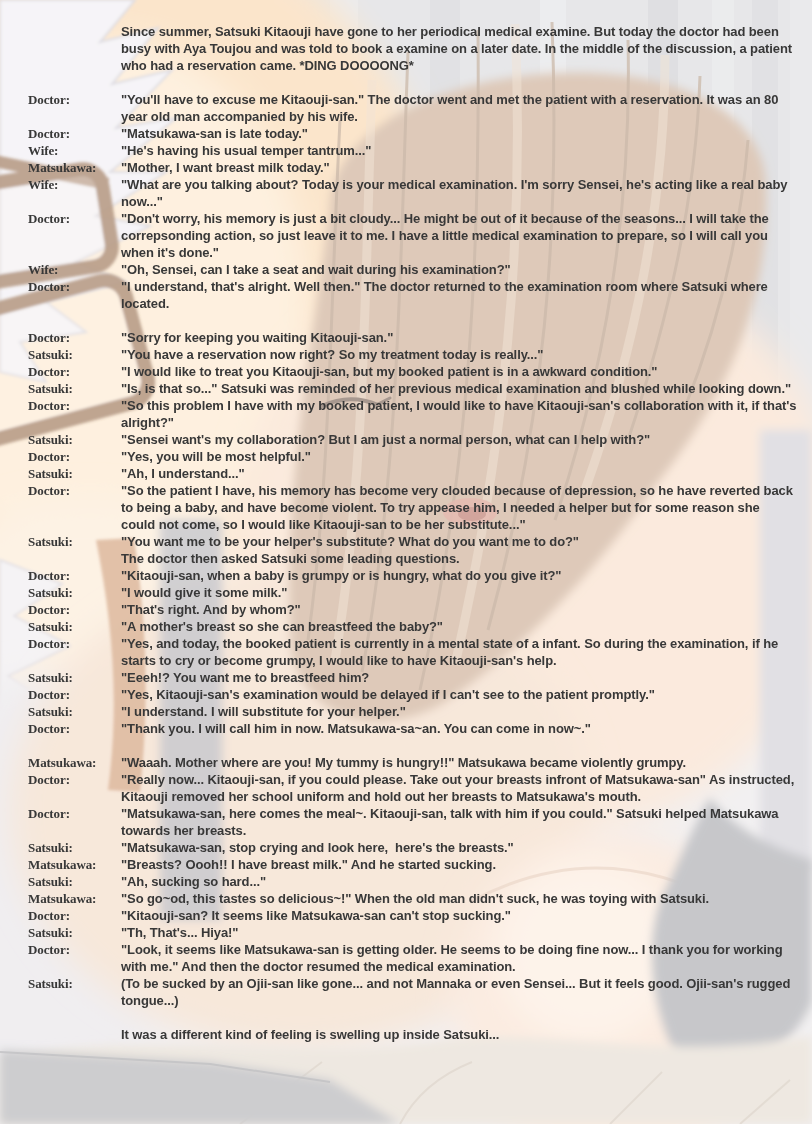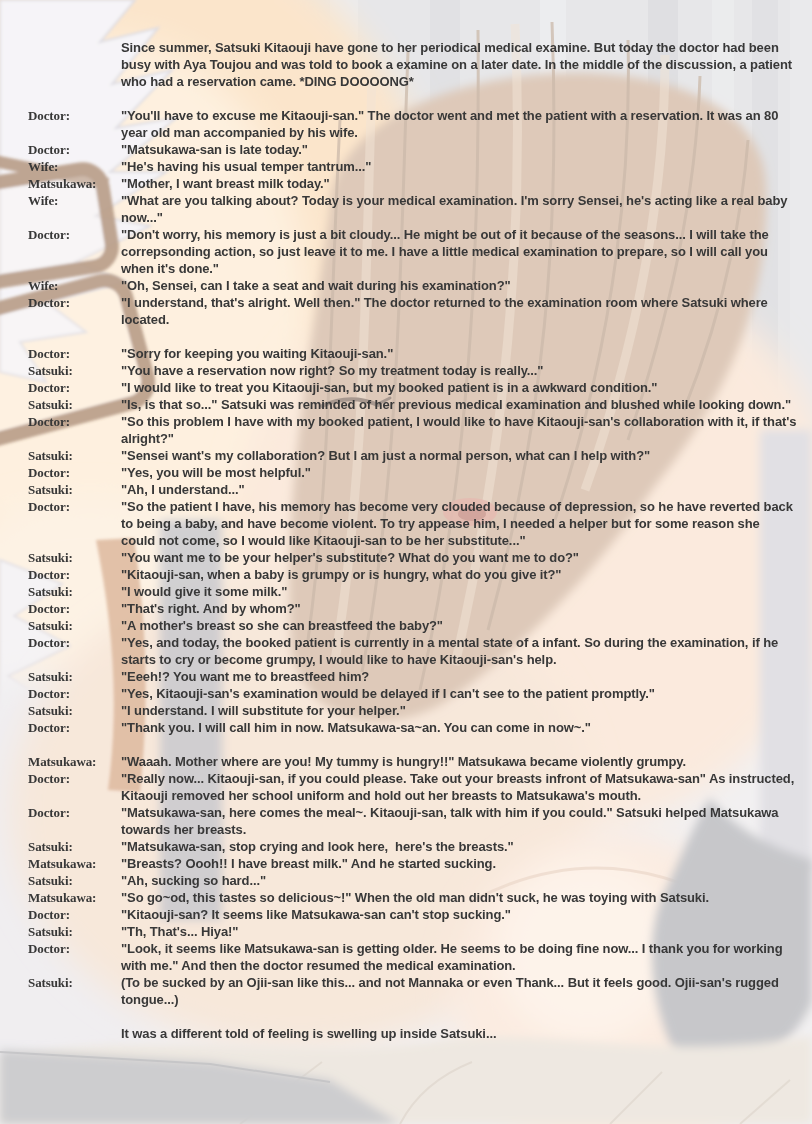--- a/index.html
+++ b/index.html
@@ -8,21 +8,21 @@
     width: 812px; height: 1124px;
     position: relative; overflow: hidden;
     background: #e6e3e5;
     font-family: "Liberation Sans", "DejaVu Sans", sans-serif;
   }
   .bg-art {
     position: absolute; left: 0; top: 0; width: 812px; height: 1124px;
     display: block;
   }
   .content {
-    position: absolute; left: 28px; top: 39px; width: 769px;
+    position: absolute; left: 28px; top: 23px; width: 769px;
     color: #383838;
     font-weight: bold;
     font-size: 13px;
     line-height: 17px;
     letter-spacing: -0.1px;
   }
   .section { margin-bottom: 17px; }
   .section:last-child { margin-bottom: 0; }
   .row { display: flex; align-items: flex-start; }
   .speaker { flex: 0 0 93px; white-space: pre-wrap; font-family: Liberation Serif, serif; }
@@ -201,20 +201,24 @@
         </div>
         <div class="row">
           <span class="speaker">Doctor:</span>
           <span class="text">"So the patient I have, his memory has become very clouded because of depression, so he have reverted back to being a baby, and have become violent. To try appease him, I needed a helper but for some reason she could not come, so I would like Kitaouji-san to be her substitute..."</span>
         </div>
         <div class="row">
           <span class="speaker">Satsuki:</span>
           <span class="text">"You want me to be your helper's substitute? What do you want me to do?"</span>
         </div>
         <div class="row">
+          <span class="speaker"></span>
+          <span class="text">The doctor then asked Satsuki some leading questions.</span>
+        </div>
+        <div class="row">
           <span class="speaker">Doctor:</span>
           <span class="text">"Kitaouji-san, when a baby is grumpy or is hungry, what do you give it?"</span>
         </div>
         <div class="row">
           <span class="speaker">Satsuki:</span>
           <span class="text">"I would give it some milk."</span>
         </div>
         <div class="row">
           <span class="speaker">Doctor:</span>
           <span class="text">"That's right. And by whom?"</span>
@@ -280,23 +284,23 @@
         <div class="row">
           <span class="speaker">Satsuki:</span>
           <span class="text">"Th, That's... Hiya!"</span>
         </div>
         <div class="row">
           <span class="speaker">Doctor:</span>
           <span class="text">"Look, it seems like Matsukawa-san is getting older. He seems to be doing fine now... I thank you for working with me." And then the doctor resumed the medical examination.</span>
         </div>
         <div class="row">
           <span class="speaker">Satsuki:</span>
-          <span class="text">(To be sucked by an Ojii-san like this... and not Mannaka or even Thank... But it feels good. Ojii-san's rugged tongue...)</span>
+          <span class="text">(To be sucked by an Ojii-san like gone... and not Mannaka or even Sensei... But it feels good. Ojii-san's rugged tongue...)</span>
         </div>
       </div>
       <div class="section">
         <div class="row">
           <span class="speaker"></span>
-          <span class="text">It was a different told of feeling is swelling up inside Satsuki...</span>
+          <span class="text">It was a different kind of feeling is swelling up inside Satsuki...</span>
         </div>
       </div>
     </div>
 </div>
 
 </body></html>

